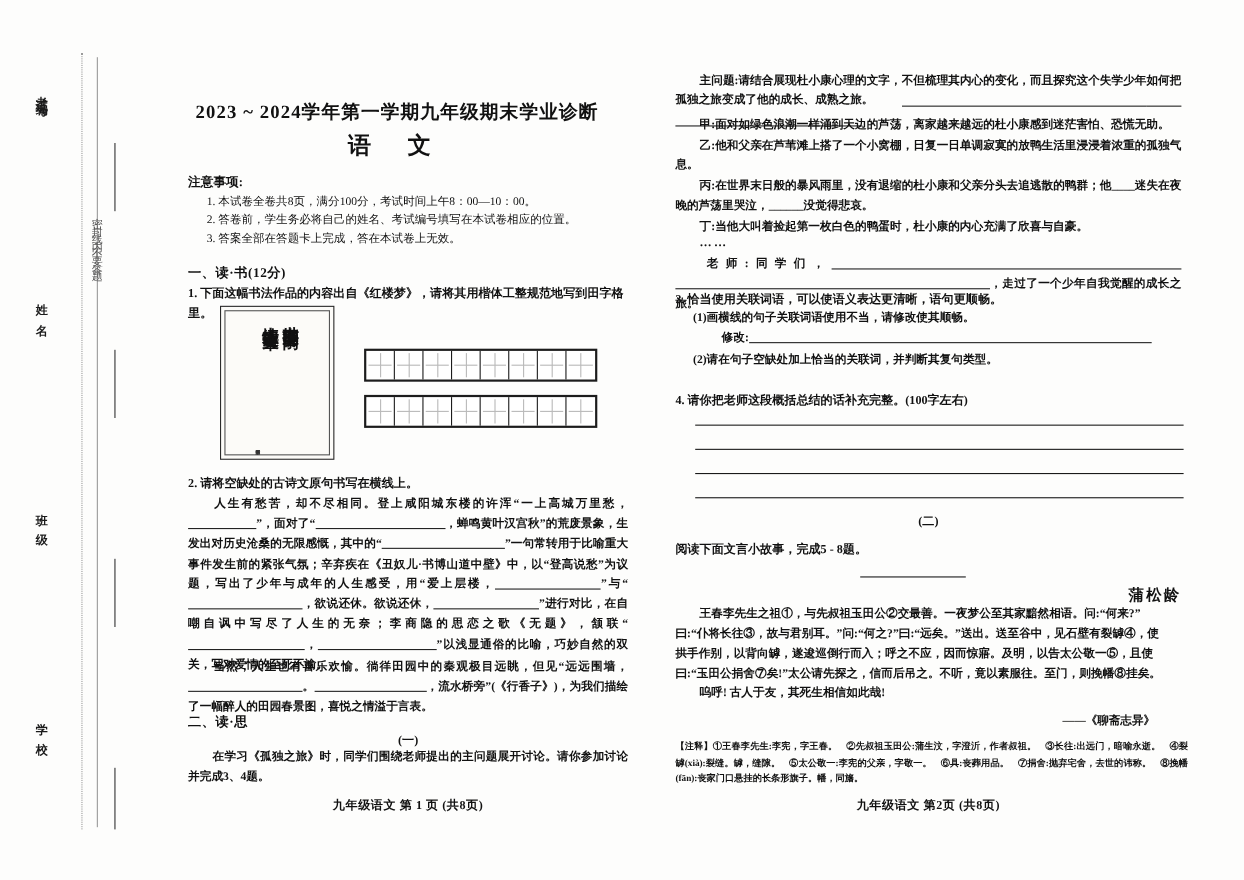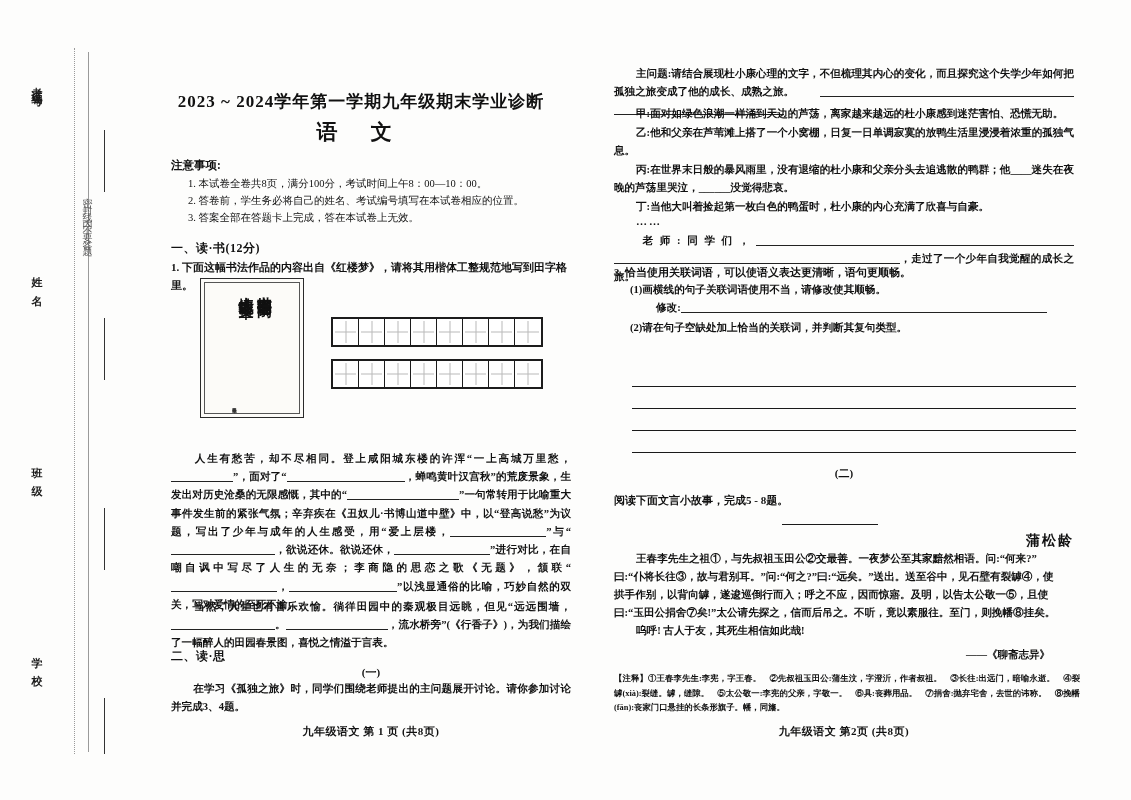--- a/index.html
+++ b/index.html
@@ -170,20 +170,21 @@
       <div class="cell"></div>
       <div class="cell"></div>
       <div class="cell"></div>
       <div class="cell"></div>
       <div class="cell"></div>
       <div class="cell"></div>
       <div class="cell"></div>
       <div class="cell"></div>
     </div>
 
+    <div class="q" style="left:143px;top:432px;width:400px;">2. 请将空缺处的古诗文原句书写在横线上。</div>
 
     <div class="body-txt" style="left:143px;top:450px;width:400px;">
       <span style="display:inline-block;width:22px;"></span><span>人生有愁苦，却不尽相同。登上咸阳城东楼的许浑“一上高城万里愁，</span><span class="blank" style="width:62px;"></span><span>”，面对了“</span><span class="blank" style="width:118px;"></span><span>，蝉鸣黄叶汉宫秋”的荒废景象，生发出对历</span><span>史沧桑的无限感慨，其中的“</span><span class="blank" style="width:112px;"></span><span>”一句常转用于比喻重大事件发生前的</span><span>紧张气氛；辛弃疾在《丑奴儿·书博山道中壁》中，以“登高说愁”为议题，写出了少年与成</span><span>年的人生感受，用“爱上层楼，</span><span class="blank" style="width:96px;"></span><span>”与“</span><span class="blank" style="width:104px;"></span><span>，欲说还</span><span>休。欲说还休，</span><span class="blank" style="width:96px;"></span><span>”进行对比，在自嘲自讽中写尽了人生的无奈；李商隐</span><span>的思恋之歌《无题》，颔联“</span><span class="blank" style="width:106px;"></span><span>，</span><span class="blank" style="width:108px;"></span><span>”以浅显通俗的比</span><span>喻，巧妙自然的双关，写对爱情的至死不渝。</span>
     </div>
 
     <div class="body-txt" style="left:143px;top:598px;width:400px;">
       <span style="display:inline-block;width:22px;"></span><span>当然，人生也有喜乐欢愉。徜徉田园中的秦观极目远眺，但见“远远围墙，</span><span class="blank" style="width:104px;"></span><span>。</span><span class="blank" style="width:102px;"></span><span>，流水桥旁”(《行香子》)，为我们描绘了一幅醉人的</span><span>田园春景图，喜悦之情溢于言表。</span>
     </div>
 
     <div class="sec-head" style="left:143px;top:648px;">二、读·思</div>
@@ -219,20 +220,21 @@
       <span style="display:inline-block;width:22px;"></span><span>老师:</span><span>同学们，</span><span class="blank" style="width:318px;"></span><span class="blank" style="width:286px;"></span><span>，走过了一个少年自我觉醒的成长之旅。</span>
     </div>
 
     <div class="q" style="left:48px;top:264px;width:460px;">3. 恰当使用关联词语，可以使语义表达更清晰，语句更顺畅。</div>
     <div class="body-txt" style="left:64px;top:281px;width:450px;">(1)画横线的句子关联词语使用不当，请修改使其顺畅。</div>
     <div class="body-txt" style="left:90px;top:299px;width:430px;">
       <span>修改:</span><span class="blank" style="width:366px;"></span>
     </div>
     <div class="body-txt" style="left:64px;top:319px;width:450px;">(2)请在句子空缺处加上恰当的关联词，并判断其复句类型。</div>
 
+    <div class="q" style="left:48px;top:356px;width:460px;">4. 请你把老师这段概括总结的话补充完整。(100字左右)</div>
     <div class="rule" style="left:66px;top:386px;width:444px;"></div>
     <div class="rule" style="left:66px;top:408px;width:444px;"></div>
     <div class="rule" style="left:66px;top:430px;width:444px;"></div>
     <div class="rule" style="left:66px;top:452px;width:444px;"></div>
 
     <div class="center-lbl" style="left:48px;top:466px;width:460px;">(二)</div>
     <div class="q" style="left:48px;top:492px;width:460px;">阅读下面文言小故事，完成5 - 8题。</div>
 
     <div class="titlerule" style="left:216px;top:524px;width:96px;"></div>
     <div class="author" style="left:48px;top:532px;width:460px;">蒲松龄</div>

